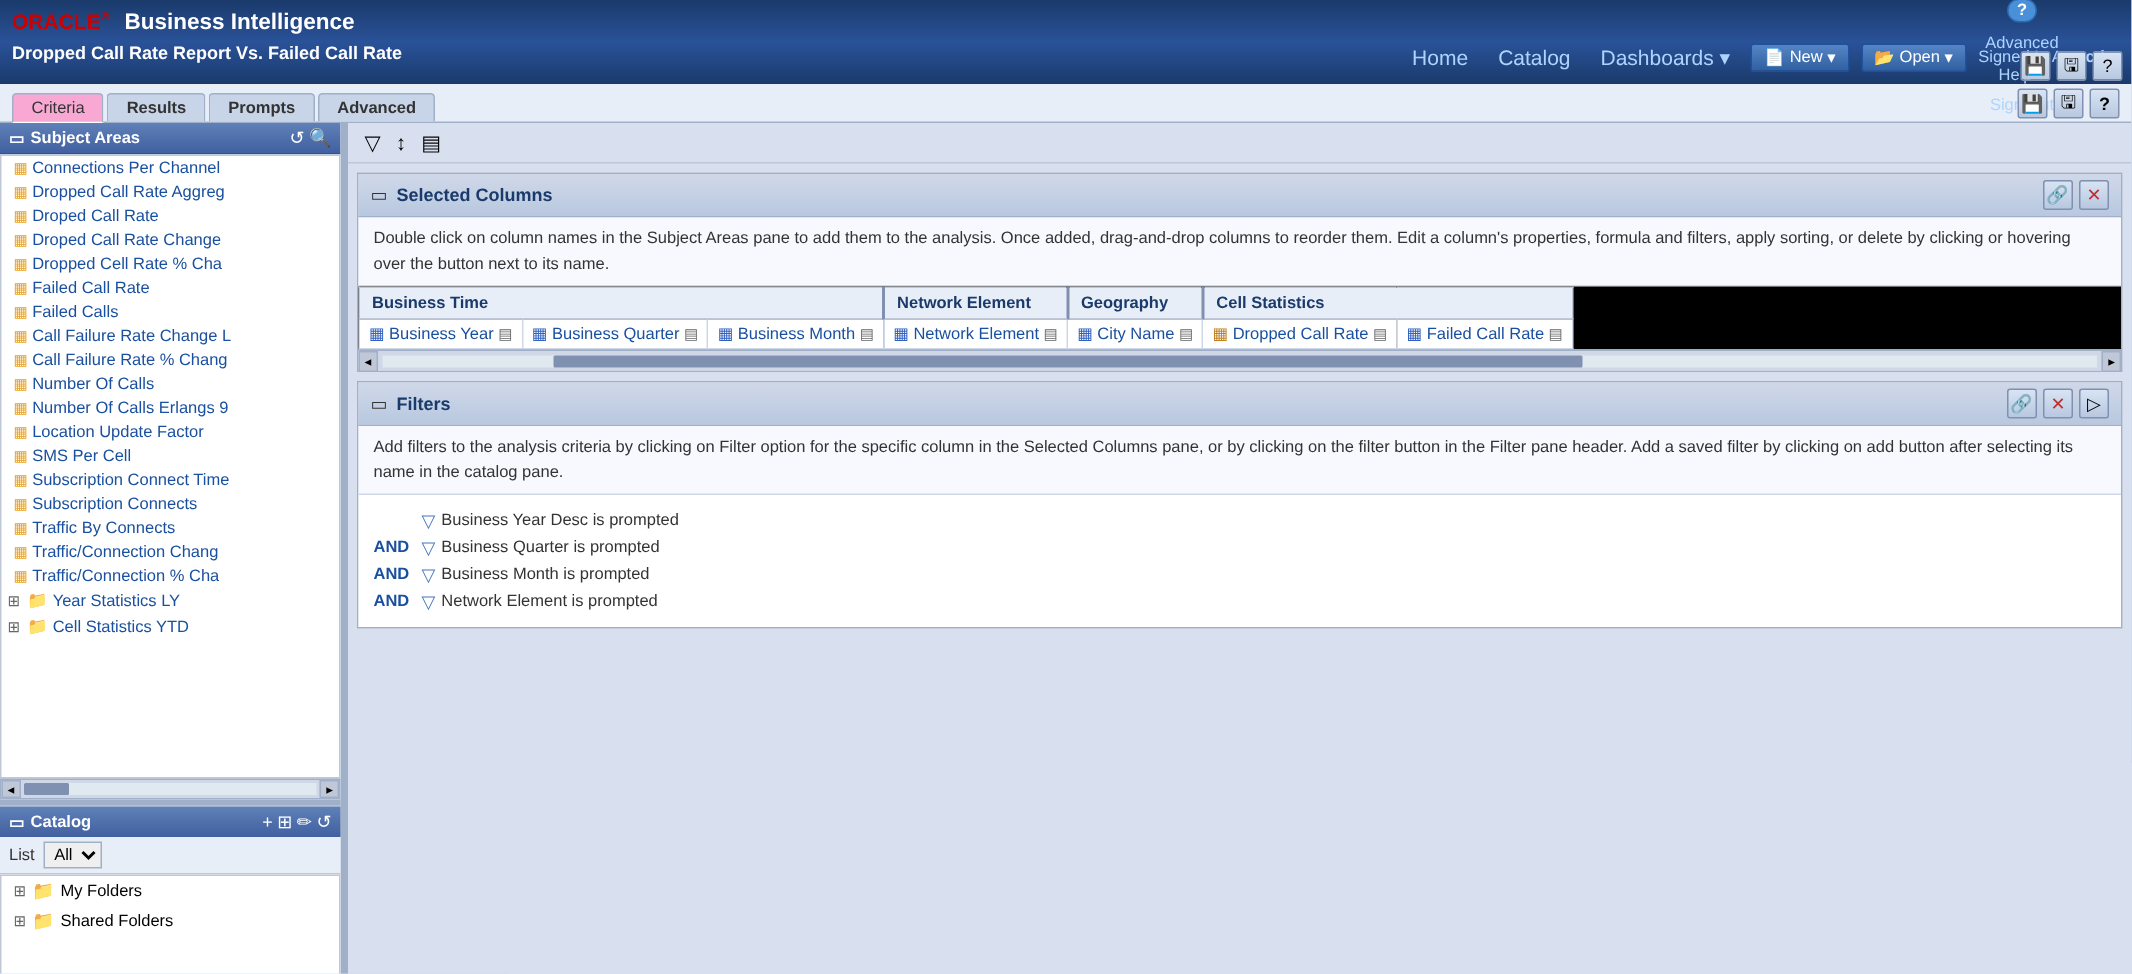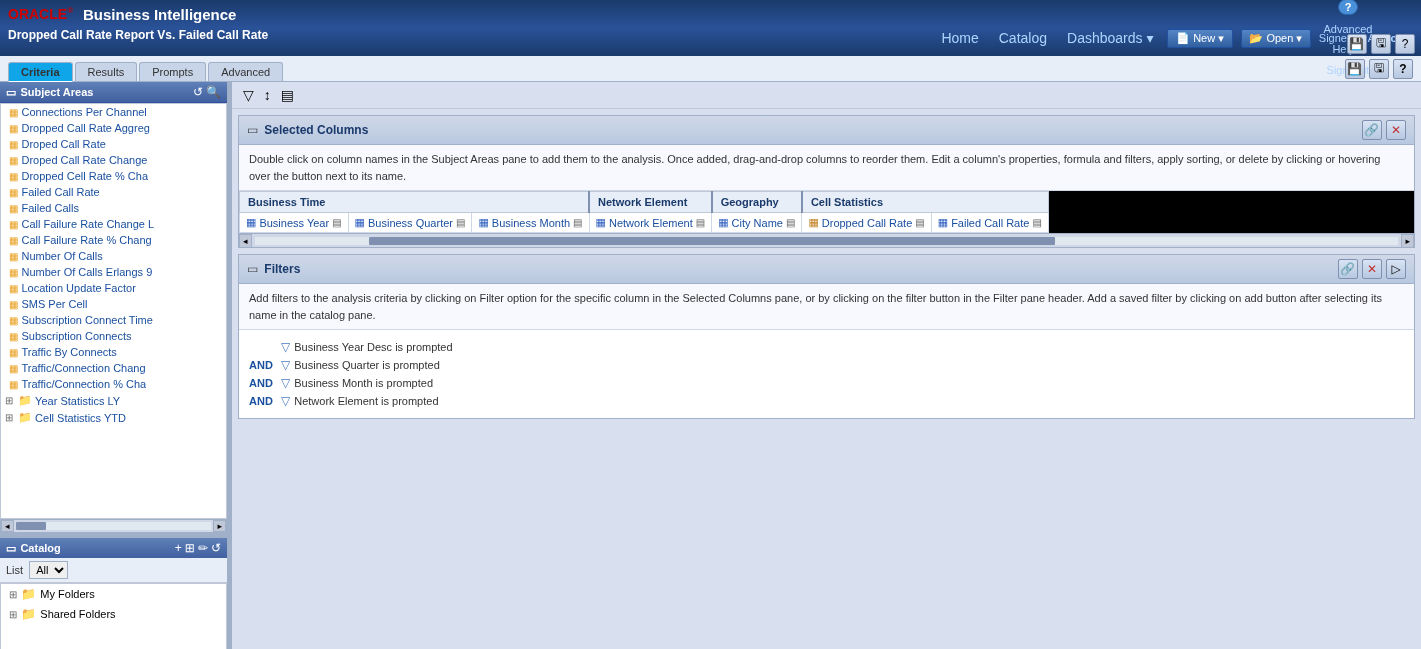--- a/index.html
+++ b/index.html
@@ -17,22 +17,22 @@
     
     #second-bar { background: linear-gradient(to bottom, #2a5298, #1a3a6b); height: 28px; display: flex; align-items: flex-start; padding: 0 8px; }
     #report-title { color: white; font-size: 12px; font-weight: bold; }
     #second-bar-right { margin-left: auto; display: flex; align-items: center; gap: 10px; }
     .nav-btn { background: none; border: none; color: #add4ff; font-size: 14px; cursor: pointer; padding: 2px 6px; }
     .icon-btn { background: linear-gradient(to bottom, #5585c5, #3060a0); border: 1px solid #2050a0; color: white; font-size: 11px; cursor: pointer; padding: 2px 8px; border-radius: 2px; display: flex; align-items: center; gap: 3px; }
     .signed-in { color: #add4ff; font-size: 11px; }
 
     
     #tabs-bar { background: #e8eef8; border-bottom: 1px solid #a0b0c8; display: flex; align-items: flex-end; padding: 2px 8px 0; gap: 2px; height: 26px; }
-    .tab { padding: 3px 12px; border: 1px solid #a0b0c8; border-bottom: none; cursor: pointer; font-size: 11px; border-radius: 3px 3px 0 0; background: #c8d4e8; color: #333; }
-    .tab.active { background: #0ea5e9; font-weight: bold; border-bottom: 1px solid white; margin-bottom: -1px; }
+    .tab { padding: 3px 12px; border: 1px solid #a0b0c8; border-bottom: none; cursor: pointer; font-size: 11px; border-radius: 3px 3px 0 0; background: #c8d4e8; color: #333; font-weight: bold; }
+    .tab.active { background: #f9a8d4; font-weight: normal; border-bottom: 1px solid white; margin-bottom: -1px; }
 
     
     #main { display: flex; height: 595px; background: #c8d4e8; }
 
     
     #left-panel { width: 228px; display: flex; flex-direction: column; border-right: 1px solid #a0b0c8; background: #e8eef8; flex-shrink: 0; }
 
     
     #subject-areas { flex: 1; display: flex; flex-direction: column; overflow: hidden; }
     #subject-areas-header { background: linear-gradient(to bottom, #6080b8, #4060a0); color: white; padding: 3px 6px; display: flex; align-items: center; justify-content: space-between; font-weight: bold; font-size: 11px; border-bottom: 1px solid #3050a0; }

